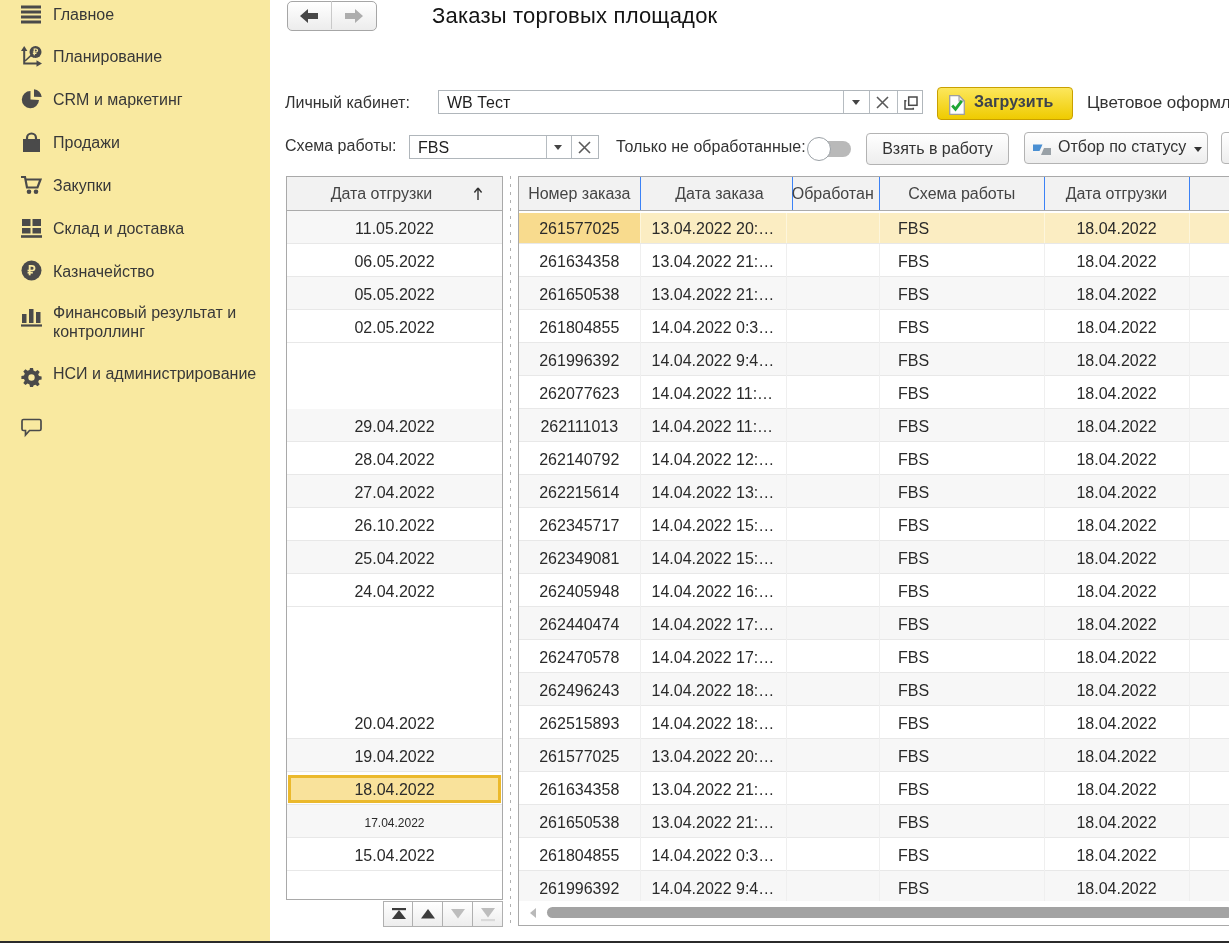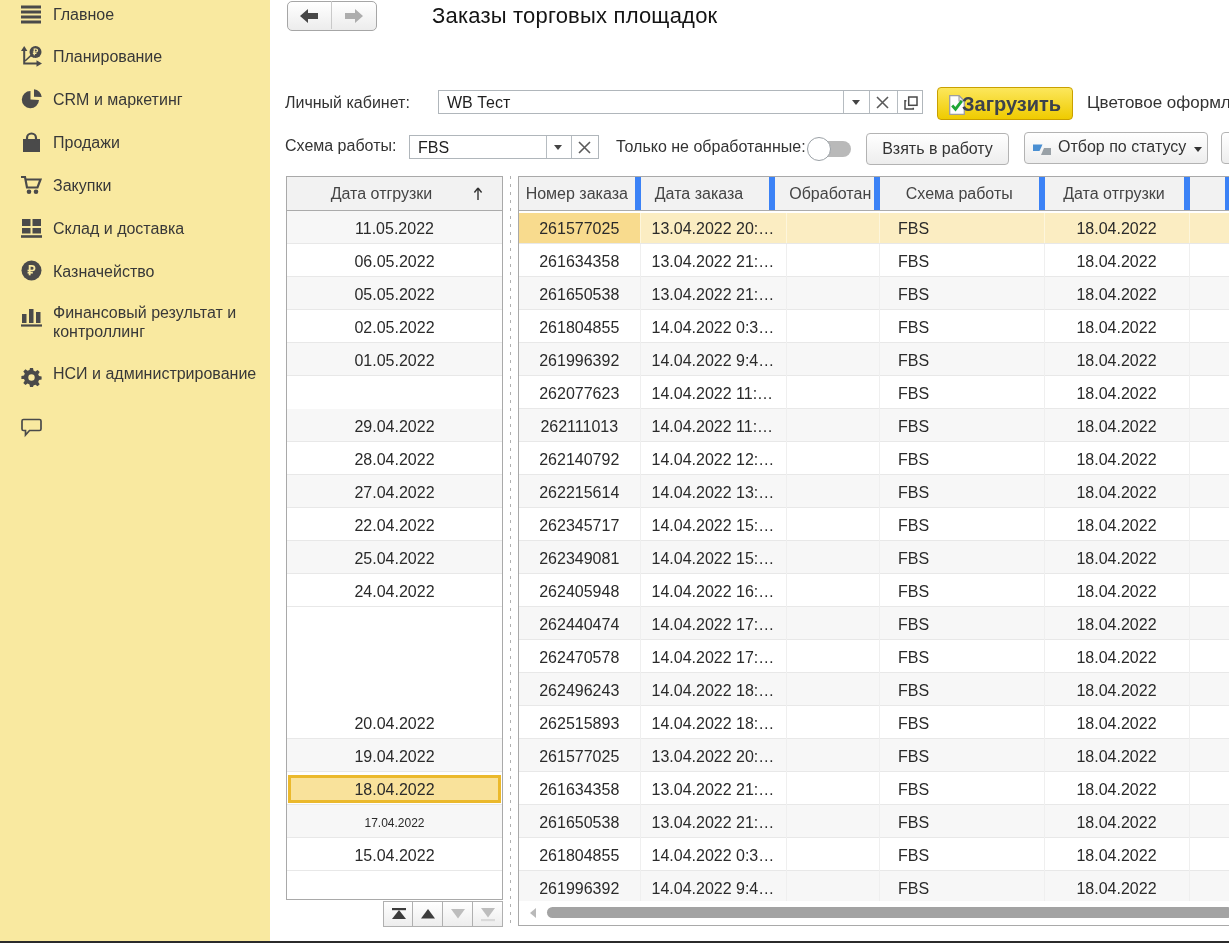--- a/index.html
+++ b/index.html
@@ -22,21 +22,21 @@
   .combo-arrow{position:absolute;width:0;height:0;border-left:4px solid transparent;
      border-right:4px solid transparent;border-top:5px solid #444;}
   
   .btn{border:1px solid #b3b3b3;border-radius:4px;background:linear-gradient(#ffffff,#ededed);
        box-sizing:border-box;font-size:16px;color:#333;text-align:center;}
   
   .tbl{box-sizing:border-box;border:1px solid #a9a9a9;background:#fff;}
   .thead{position:absolute;left:0;top:0;right:0;height:34px;background:#f2f2f2;
          border-bottom:1px solid #ababab;box-sizing:border-box;}
   .hcell{position:absolute;top:0;height:33px;line-height:34px;font-size:16px;color:#444;
-         text-align:center;box-sizing:border-box;border-right:6px solid #3b82f6;}
+         text-align:center;box-sizing:border-box;border-right:1px solid #3b82f6;}
   .row{position:absolute;left:0;right:0;height:33px;box-sizing:border-box;border-bottom:1px solid #e8e8e8;}
   .odd{background:#f7f7f7;}
   .cell{position:absolute;top:0;height:33px;line-height:36px;font-size:16px;color:#2a2a2a;
         box-sizing:border-box;border-right:1px solid #efefef;white-space:nowrap;overflow:hidden;}
   .ctr{text-align:center;}
   
   #split{left:510px;top:176px;width:1px;height:750px;
      background:repeating-linear-gradient(#b0b0b0 0 3px, #ffffff 3px 8px);}
   #botbar{left:0;top:941px;width:1229px;height:2px;background:#2b2b2b;}
 </style></head>
@@ -146,21 +146,21 @@
     <path d="M9.3 11.7 V13 H1 V4.7 H2.4" fill="none" stroke="#4a4a4a" stroke-width="1.5"></path>
     </svg>
 </div>
 <div class="abs" id="loadbtn" style="left:937px;top:87px;width:136px;height:33px;border:1px solid #c9a000;
      border-radius:4px;background:linear-gradient(#fce75c,#efcb00);box-sizing:border-box;">
   <svg style="position:absolute;left:11px;top:7px" width="16" height="20" viewBox="0 0 16 20">
     <path d="M0.7 0.7 H10 L15.3 6 V19.3 H0.7 Z" fill="#fdfdfd" stroke="#9e9e9e" stroke-width="1.3"></path>
     <path d="M10 0.7 L10 6 H15.3 Z" fill="#e6e6e6" stroke="#9e9e9e" stroke-width="1.1"></path>
     <path d="M3.2 10.5 L6.5 14.2 L12.8 5.8" stroke="#1ea534" stroke-width="2.8" fill="none"></path>
   </svg>
-  <div style="position:absolute;left:24px;top:5px;font-size:20px;font-weight:bold;color:#3c424c">Загрузить</div>
+  <div style="position:absolute;left:36px;top:5px;font-size:16px;font-weight:bold;color:#3c424c">Загрузить</div>
 </div>
 <div class="abs lbl" style="left:1087px;top:93px;font-size:17px">Цветовое оформление</div>
 
 <div class="abs lbl" style="left:285px;top:137px">Схема работы:</div>
 <div class="abs inp" style="left:409px;top:135px;width:190px;">
   <div class="itext">FBS</div>
   <div class="isep" style="left:136px"></div>
   <div class="isep" style="left:161px"></div>
   <div class="combo-arrow" style="left:144px;top:9px"></div>
   <svg style="position:absolute;left:168px;top:5px" width="13" height="13" viewBox="0 0 13 13">
@@ -186,25 +186,24 @@
   <div class="thead">
       <div style="position:absolute;left:0;right:26px;top:0;height:33px;line-height:34px;font-size:16px;color:#444;text-align:center;">Дата отгрузки</div>
   <svg style="position:absolute;right:19px;top:10px" width="10" height="14" viewBox="0 0 10 14">
         <path d="M5 1 V13 M5 1 L1.4 5.5 M5 1 L8.6 5.5" stroke="#333" stroke-width="1.4" fill="none"></path>
       </svg>
     </div>
   <div class="row odd ctr" style="top:34px;line-height:36px;font-size:16px;color:#2a2a2a;">11.05.2022</div>
   <div class="row ctr" style="top:67px;line-height:36px;font-size:16px;color:#2a2a2a;">06.05.2022</div>
   <div class="row odd ctr" style="top:100px;line-height:36px;font-size:16px;color:#2a2a2a;">05.05.2022</div>
   <div class="row ctr" style="top:133px;line-height:36px;font-size:16px;color:#2a2a2a;">02.05.2022</div>
-  <div class="row odd ctr" style="top:166px;line-height:36px;font-size:16px;color:#2a2a2a;">01.05.2022</div>
   <div class="row odd ctr" style="top:232px;line-height:36px;font-size:16px;color:#2a2a2a;">29.04.2022</div>
   <div class="row ctr" style="top:265px;line-height:36px;font-size:16px;color:#2a2a2a;">28.04.2022</div>
   <div class="row odd ctr" style="top:298px;line-height:36px;font-size:16px;color:#2a2a2a;">27.04.2022</div>
-  <div class="row ctr" style="top:331px;line-height:36px;font-size:16px;color:#2a2a2a;">22.04.2022</div>
+  <div class="row ctr" style="top:331px;line-height:36px;font-size:16px;color:#2a2a2a;">26.10.2022</div>
   <div class="row odd ctr" style="top:364px;line-height:36px;font-size:16px;color:#2a2a2a;">25.04.2022</div>
   <div class="row ctr" style="top:397px;line-height:36px;font-size:16px;color:#2a2a2a;">24.04.2022</div>
   <div class="row ctr" style="top:529px;line-height:36px;font-size:16px;color:#2a2a2a;">20.04.2022</div>
   <div class="row odd ctr" style="top:562px;line-height:36px;font-size:16px;color:#2a2a2a;">19.04.2022</div>
   <div class="row" style="top:595px;">
       <div style="position:absolute;left:1px;right:1px;top:3px;height:28px;background:#f9e29b;border:3px solid #ebb92c;box-sizing:border-box;text-align:center;line-height:23px;font-size:16px;color:#2a2a2a;">18.04.2022</div>
     </div>
   <div class="row odd ctr" style="top:628px;line-height:36px;font-size:12px;color:#2a2a2a;">17.04.2022</div>
   <div class="row ctr" style="top:661px;line-height:36px;font-size:16px;color:#2a2a2a;">15.04.2022</div>
 </div>
@@ -220,21 +219,21 @@
       <path d="M15 16.5 L8 7 H22 Z" fill="#bdbdbd"></path>
     </svg></div>
 <div class="abs btn" style="left:472px;top:901px;width:31px;height:26px;border-radius:0;border-color:#b0b0b0;"><svg width="30" height="24" viewBox="0 0 30 24">
       <path d="M15 15.5 L8 6 H22 Z" fill="#bdbdbd"></path>
       <rect x="8" y="17" width="14" height="2.2" fill="#d9d9d9"></rect>
     </svg></div>
 
 <div class="abs tbl" style="left:518px;top:176px;width:712px;height:750px;border-right:none;overflow:hidden;">
   <div class="thead">
     <div class="hcell" style="left:0px;width:121.5px;">Номер заказа</div>
-    <div class="hcell" style="left:110px;width:146.0px;">Дата заказа</div>
+    <div class="hcell" style="left:128px;width:146.0px;">Дата заказа</div>
     <div class="hcell" style="left:267.5px;width:93.5px;">Обработан</div>
     <div class="hcell" style="left:361px;width:164.5px;">Схема работы</div>
     <div class="hcell" style="left:525.5px;width:145.0px;">Дата отгрузки</div>
     <div class="hcell" style="left:670.5px;width:41.5px;"></div>
   </div>
   <div class="row" style="top:34px;">
     <div class="cell" style="left:0px;width:121.5px;background:#f8db8e;border-right-color:#fdf6dc;text-align:center;top:2px;height:30px;line-height:31px;">261577025</div>
     <div class="cell" style="left:121.5px;width:146.0px;background:#fbedc2;border-right-color:#fdf6dc;text-align:left;text-indent:11px;top:2px;height:30px;line-height:31px;">13.04.2022 20:…</div>
     <div class="cell" style="left:267.5px;width:93.5px;background:#fbedc2;border-right-color:#fdf6dc;text-align:left;top:2px;height:30px;line-height:31px;"></div>
     <div class="cell" style="left:361px;width:164.5px;background:#fbedc2;border-right-color:#fdf6dc;text-align:left;text-indent:18px;top:2px;height:30px;line-height:31px;">FBS</div>

